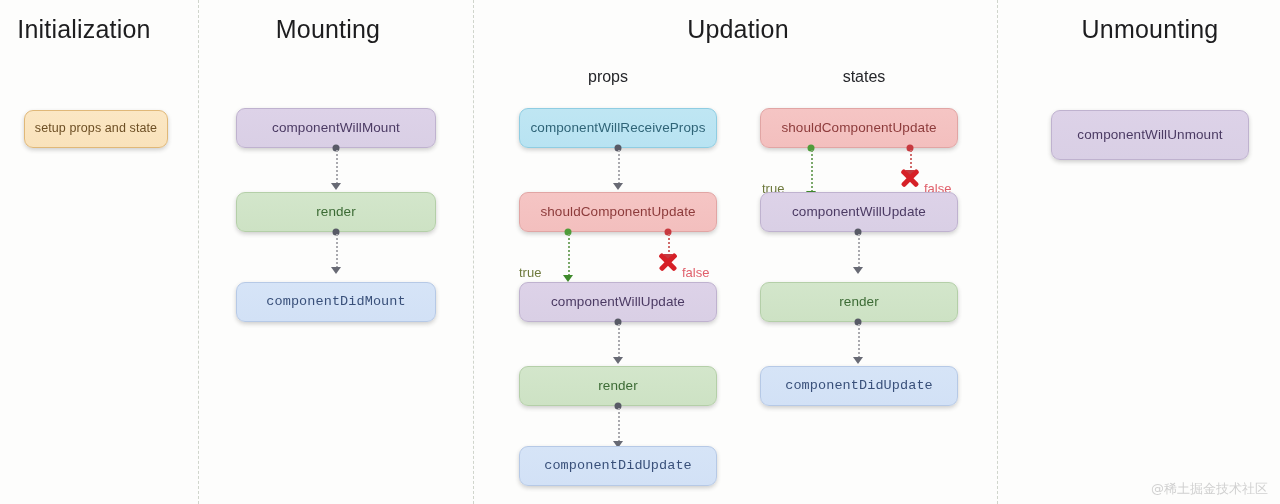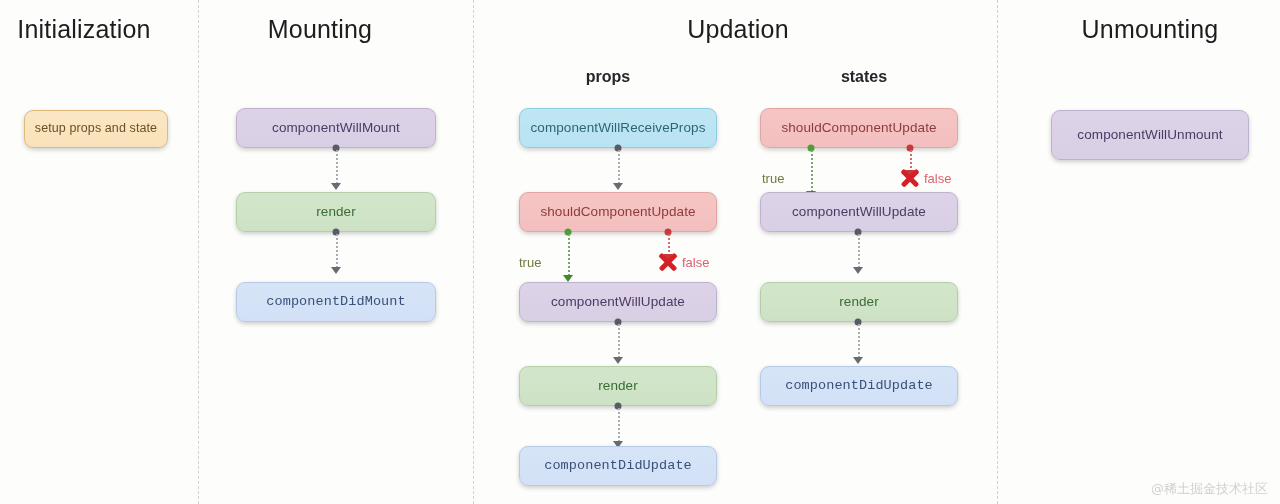--- a/index.html
+++ b/index.html
@@ -32,21 +32,21 @@
     font-weight: 400;
     color: #1d1d1f;
     letter-spacing: .2px;
     white-space: nowrap;
     transform: translateX(-50%);
   }
   .sub-title {
     position: absolute;
     text-align: center;
     font-size: 16px;
-    font-weight: 700;
+    font-weight: 400;
     color: #25262a;
     white-space: nowrap;
     transform: translateX(-50%);
   }
 
   
   .node {
     position: absolute;
     display: flex;
     align-items: center;
@@ -121,20 +121,21 @@
   }
   .arrow.green { border-top-color: #3f8a2c; }
   .arrow.red   { border-top-color: #c7393f; }
 
   
   .branch-label {
     position: absolute;
     font-size: 13px;
     white-space: nowrap;
     transform: translateY(-50%);
+    margin-top: 10px;
   }
   .branch-label.true  { color: #6f7a3e; }
   .branch-label.false { color: #e0606c; }
 
   
   .xmark {
     position: absolute;
     width: 22px; height: 22px;
     transform: translate(-50%,-50%);
   }
@@ -163,21 +164,21 @@
 </head>
 <body>
 
 <div id="stage">
 
   <div class="divider" style="left:198px"></div>
   <div class="divider" style="left:473px"></div>
   <div class="divider" style="left:997px"></div>
 
   <div class="section-title" style="left:84px;  top:15px">Initialization</div>
-  <div class="section-title" style="left:320px; top:15px">Mounting</div>
+  <div class="section-title" style="left:328px; top:15px">Mounting</div>
   <div class="section-title" style="left:738px; top:15px">Updation</div>
   <div class="section-title" style="left:1150px;top:15px">Unmounting</div>
 
   <div class="sub-title" style="left:608px; top:68px">props</div>
   <div class="sub-title" style="left:864px; top:68px">states</div>
 
   <div class="node purple" style="left:236px; top:108px; width:200px; height:40px">componentWillMount</div>
 
   <div class="node orange" style="left:24px; top:110px; width:144px; height:38px">setup props and state</div>
   <div class="dot" style="left:336px; top:148px"></div>

